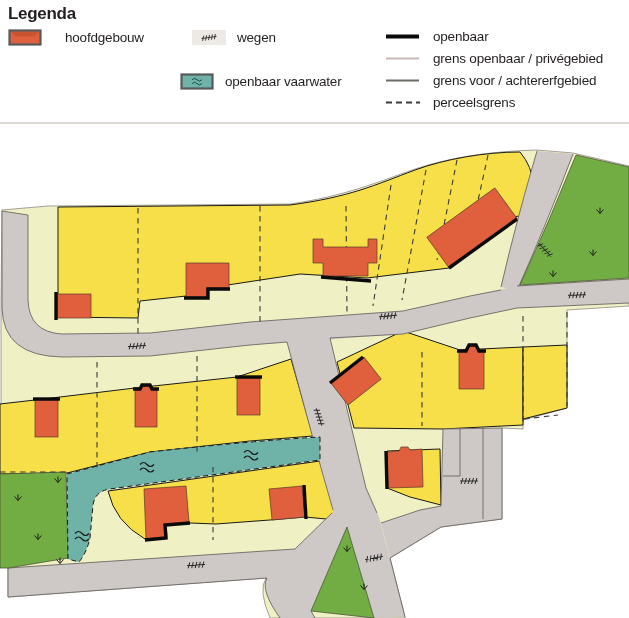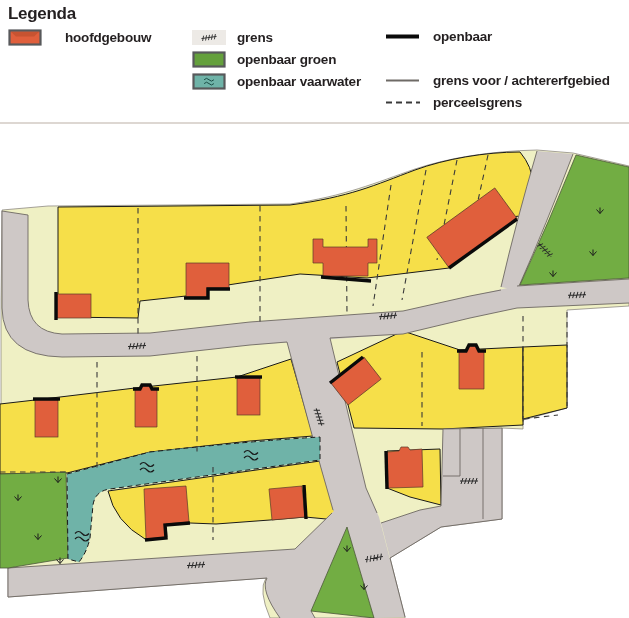--- a/index.html
+++ b/index.html
@@ -1,21 +1,21 @@
 <!DOCTYPE html>
 <html style="--c-hoofdgebouw: #e05f3c; --c-achtererfgebied: #f6df49; --c-voorerfgebied: #eff0c4; --c-wegen: #cec8c6; --c-wegen_legend: #edeae6; --c-openbaar_groen: #72ad43; --c-openbaar_vaarwater: #6fb3a8; --c-voorgevel: #0a0a0a; --c-grens_openbaar_prive: #c7bab4; --c-grens_voor_achter: #6e6a66; --c-perceelsgrens: #3a3a3a; --c-road_edge: #6d6862; --c-outline: #1a1a1a;"><head>
 <meta charset="utf-8">
 <style>
   html,body{margin:0;padding:0;background:#fff;}
   #stage{position:relative;width:629px;height:618px;background:#fff;overflow:hidden;
          font-family:"Liberation Sans",sans-serif;color:#231f20;}
   .abs{position:absolute;}
   #legend-title{left:8px;top:4px;font-size:17px;font-weight:700;letter-spacing:-0.3px;}
   .leg-row{position:absolute;height:18px;display:flex;align-items:center;}
-  .leg-label{font-size:13.5px;font-weight:700;letter-spacing:-0.2px;white-space:nowrap;}
+  .leg-label{font-size:13.5px;font-weight:400;letter-spacing:-0.2px;white-space:nowrap;}
   .sw{display:inline-block;}
   #divider{left:0;top:122px;width:629px;height:2px;background:#ddd7d2;}
   svg{display:block;}
 </style>
 </head>
 <body>
 
 <div id="stage">
 
   <svg class="abs" style="left:0;top:0" width="629" height="618" viewBox="0 0 629 618">
@@ -179,44 +179,44 @@
     <span class="leg-label" style="margin-left:23px">hoofdgebouw</span>
   </div>
 
   <div class="leg-row" style="left:192px;top:28px">
     <svg class="sw" width="34" height="17">
       <rect x="0" y="1" width="34" height="15" style="fill:var(--c-wegen_legend)"></rect>
       <g transform="translate(17,8.5) rotate(-8) scale(0.85)" style="stroke:#2a2a2a;stroke-width:1;fill:none">
         <path d="M-9,0 L9,0 M-6,-3 L-8,3 M-2.5,-3 L-4.5,3 M1,-3 L-1,3 M4.5,-3 L2.5,3 M8,-3 L6,3"></path>
       </g>
     </svg>
-    <span class="leg-label" style="margin-left:11px">grens</span>
-  </div>
-  <div class="leg-row" style="left:192px;top:50px">
-    <svg class="sw" width="34" height="17">
-      <rect x="1.5" y="1.5" width="31" height="14" style="fill:#64a03c;stroke:#58595b;stroke-width:2.2"></rect>
-    </svg>
-    <span class="leg-label" style="margin-left:11px">openbaar groen</span>
-  </div>
-  <div class="leg-row" style="left:192px;top:72px">
+    <span class="leg-label" style="margin-left:11px">wegen</span>
+  </div>
+  <div class="leg-row" style="left:180px;top:72px">
     <svg class="sw" width="34" height="17">
       <rect x="1.5" y="1.5" width="31" height="14" style="fill:var(--c-openbaar_vaarwater);stroke:#58595b;stroke-width:2.2"></rect>
       <g transform="translate(17,8.5) scale(0.7)" style="stroke:#1a4a44;stroke-width:1.4;fill:none">
         <path d="M-7,-2.5 Q-3.5,-6.5 0,-2.5 T7,-2.5 M-7,3 Q-3.5,-1 0,3 T7,3"></path>
       </g>
     </svg>
     <span class="leg-label" style="margin-left:11px">openbaar vaarwater</span>
   </div>
 
   <div class="leg-row" style="left:385px;top:27px">
     <svg class="sw" width="36" height="17">
       <line x1="1" y1="8.5" x2="34" y2="8.5" style="stroke:var(--c-voorgevel);stroke-width:4"></line>
     </svg>
     <span class="leg-label" style="margin-left:12px">openbaar</span>
   </div>
+  <div class="leg-row" style="left:385px;top:49px">
+    <svg class="sw" width="36" height="17">
+      <line x1="1" y1="8.5" x2="34" y2="8.5" style="stroke:var(--c-grens_openbaar_prive);stroke-width:1.8"></line>
+    </svg>
+    <span class="leg-label" style="margin-left:12px">grens openbaar / privégebied</span>
+  </div>
   <div class="leg-row" style="left:385px;top:71px">
     <svg class="sw" width="36" height="17">
       <line x1="1" y1="8.5" x2="34" y2="8.5" style="stroke:var(--c-grens_voor_achter);stroke-width:1.8"></line>
     </svg>
     <span class="leg-label" style="margin-left:12px">grens voor / achtererfgebied</span>
   </div>
   <div class="leg-row" style="left:385px;top:93px">
     <svg class="sw" width="36" height="17">
       <line x1="1" y1="8.5" x2="35" y2="8.5" style="stroke:var(--c-perceelsgrens);stroke-width:2;stroke-dasharray:6 4"></line>
     </svg>

